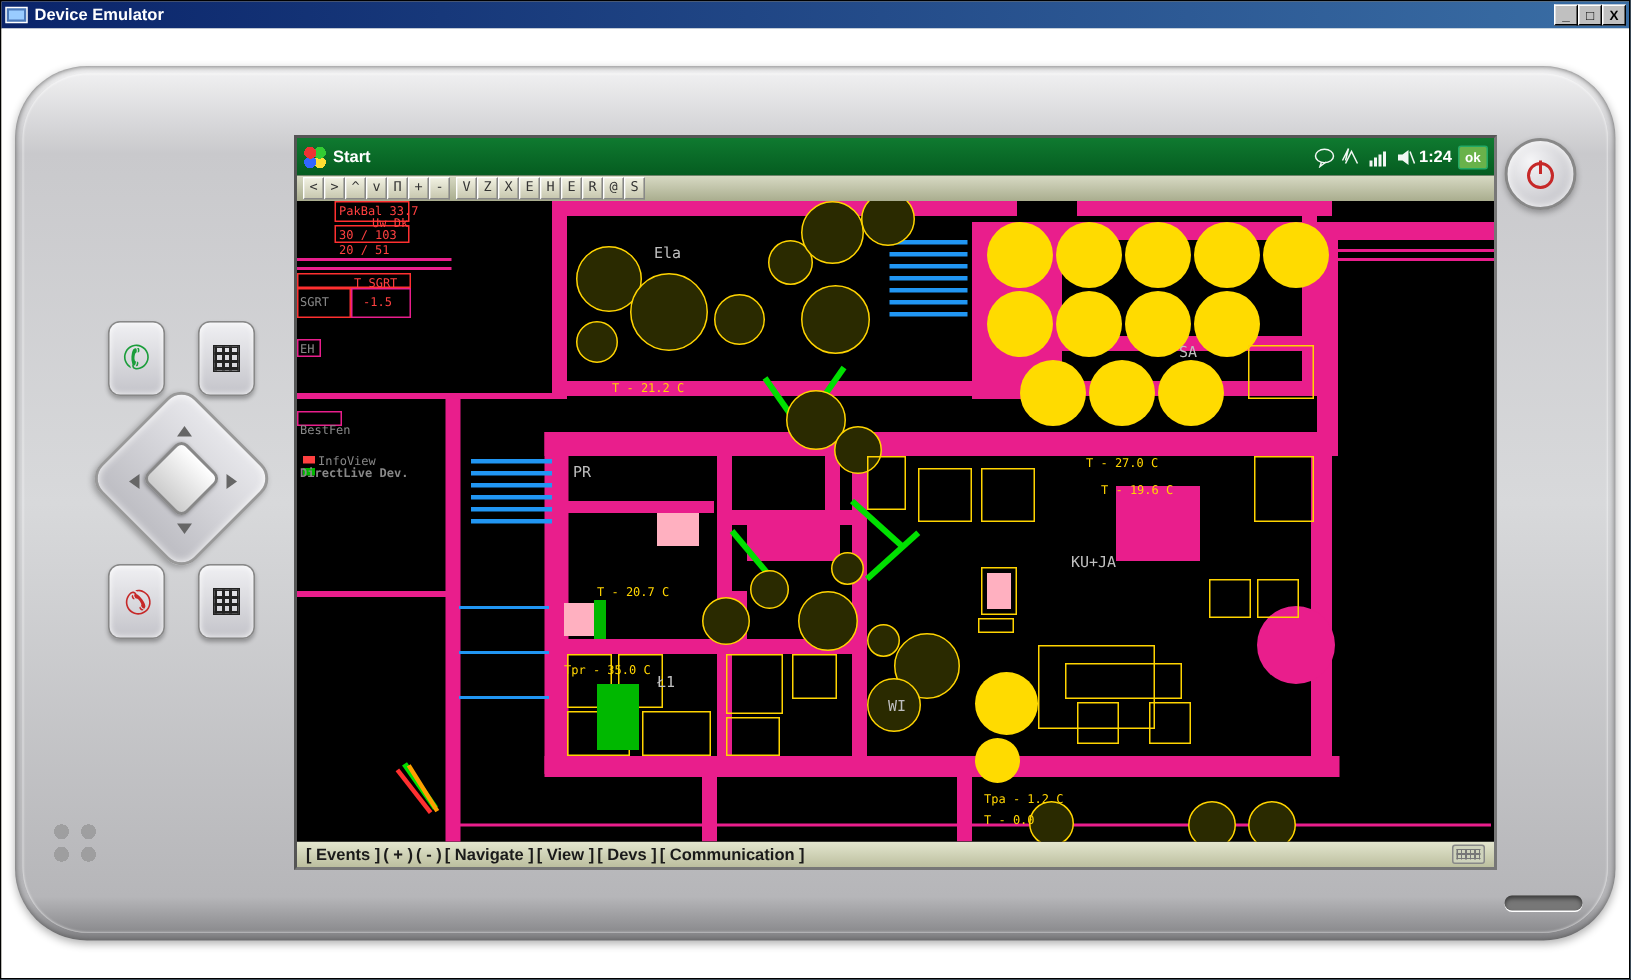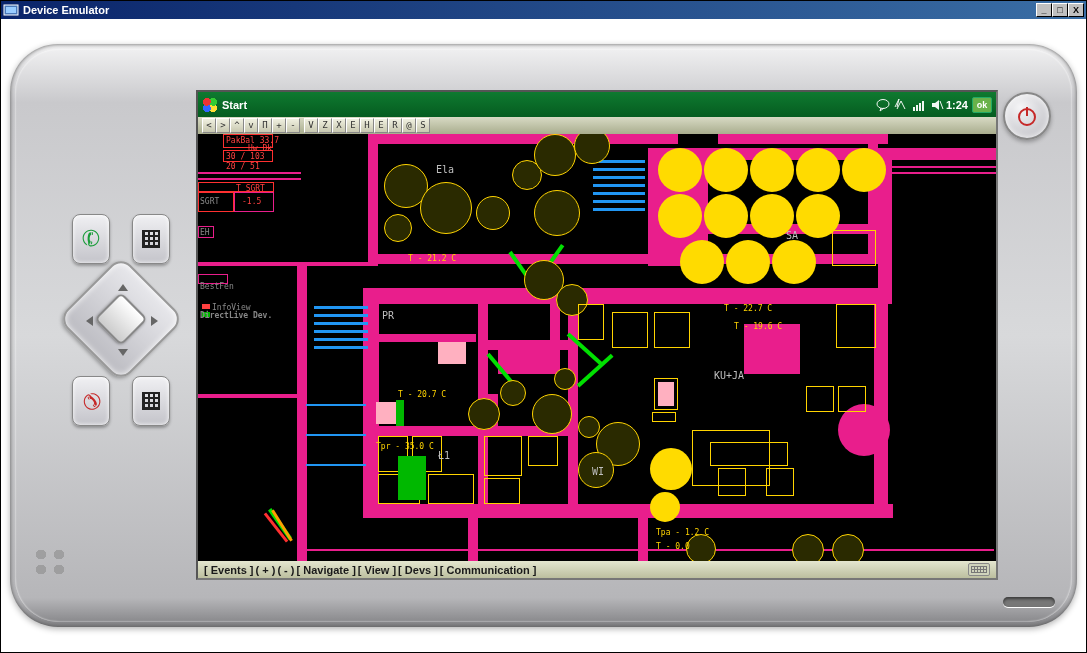--- a/index.html
+++ b/index.html
@@ -353,21 +353,21 @@
           <span class="txt" style="left:238px; top:30px;">Ela</span>
           <span class="txt" style="left:184px; top:176px;">PR</span>
           <span class="txt" style="left:240px; top:316px;">Ł1</span>
           <span class="txt" style="left:394px; top:332px;">WI</span>
           <span class="txt" style="left:588px; top:96px;">SA</span>
           <span class="txt" style="left:516px; top:236px;">KU+JA</span>
 
           <span class="txt-y" style="left:210px; top:120px;">T - 21.2 C</span>
           <span class="txt-y" style="left:200px; top:256px;">T - 20.7 C</span>
           <span class="txt-y" style="left:178px; top:308px;">Tpr - 35.0 C</span>
-          <span class="txt-y" style="left:526px; top:170px;">T - 22.7 C</span>
+          <span class="txt-y" style="left:526px; top:170px;">T - 27.0 C</span>
           <span class="txt-y" style="left:536px; top:188px;">T - 19.6 C</span>
           <span class="txt-y" style="left:458px; top:394px;">Tpa - 1.2 C</span>
           <span class="txt-y" style="left:458px; top:408px;">T - 0.0</span>
 
           <span class="txt-r" style="left:28px; top:2px;">PakBal 33.7</span>
           <span class="txt-r" style="left:50px; top:10px;">Uw Dk</span>
           <span class="txt-r" style="left:28px; top:18px;">30 / 103</span>
           <span class="txt-r" style="left:28px; top:28px;">20 / 51</span>
           <span class="txt-s" style="left:2px;  top:63px;">SGRT</span>
           <span class="txt-r" style="left:44px; top:63px;">-1.5</span>

